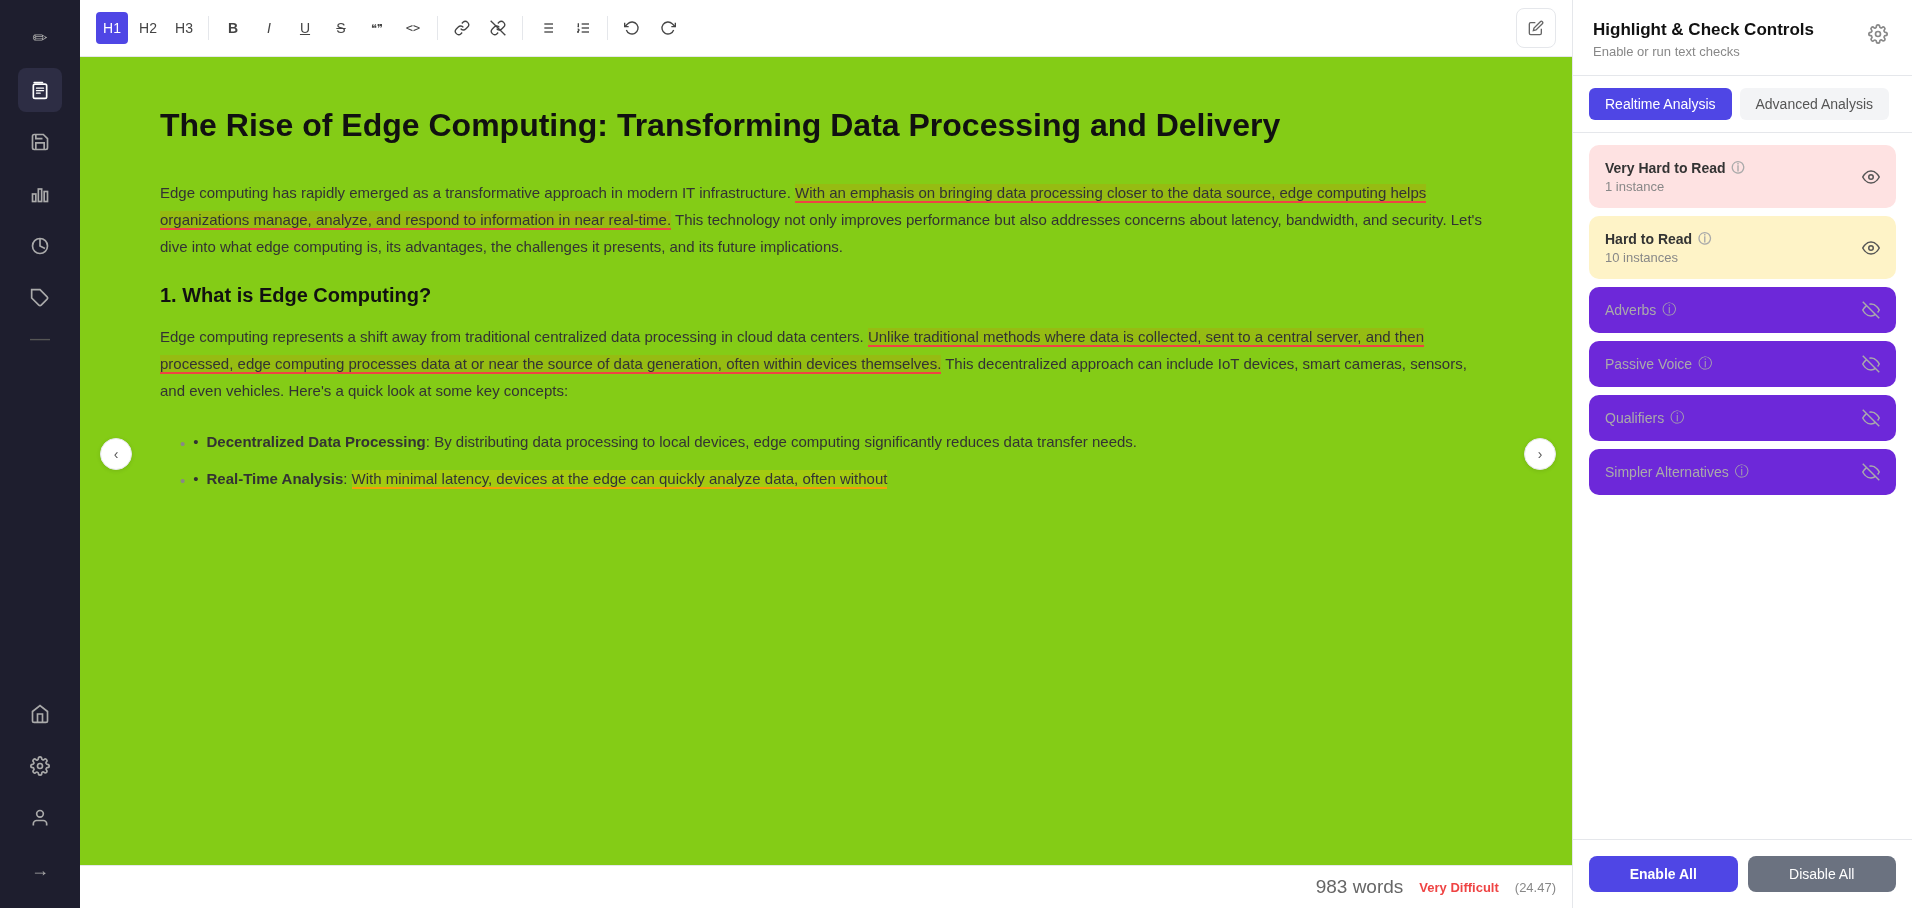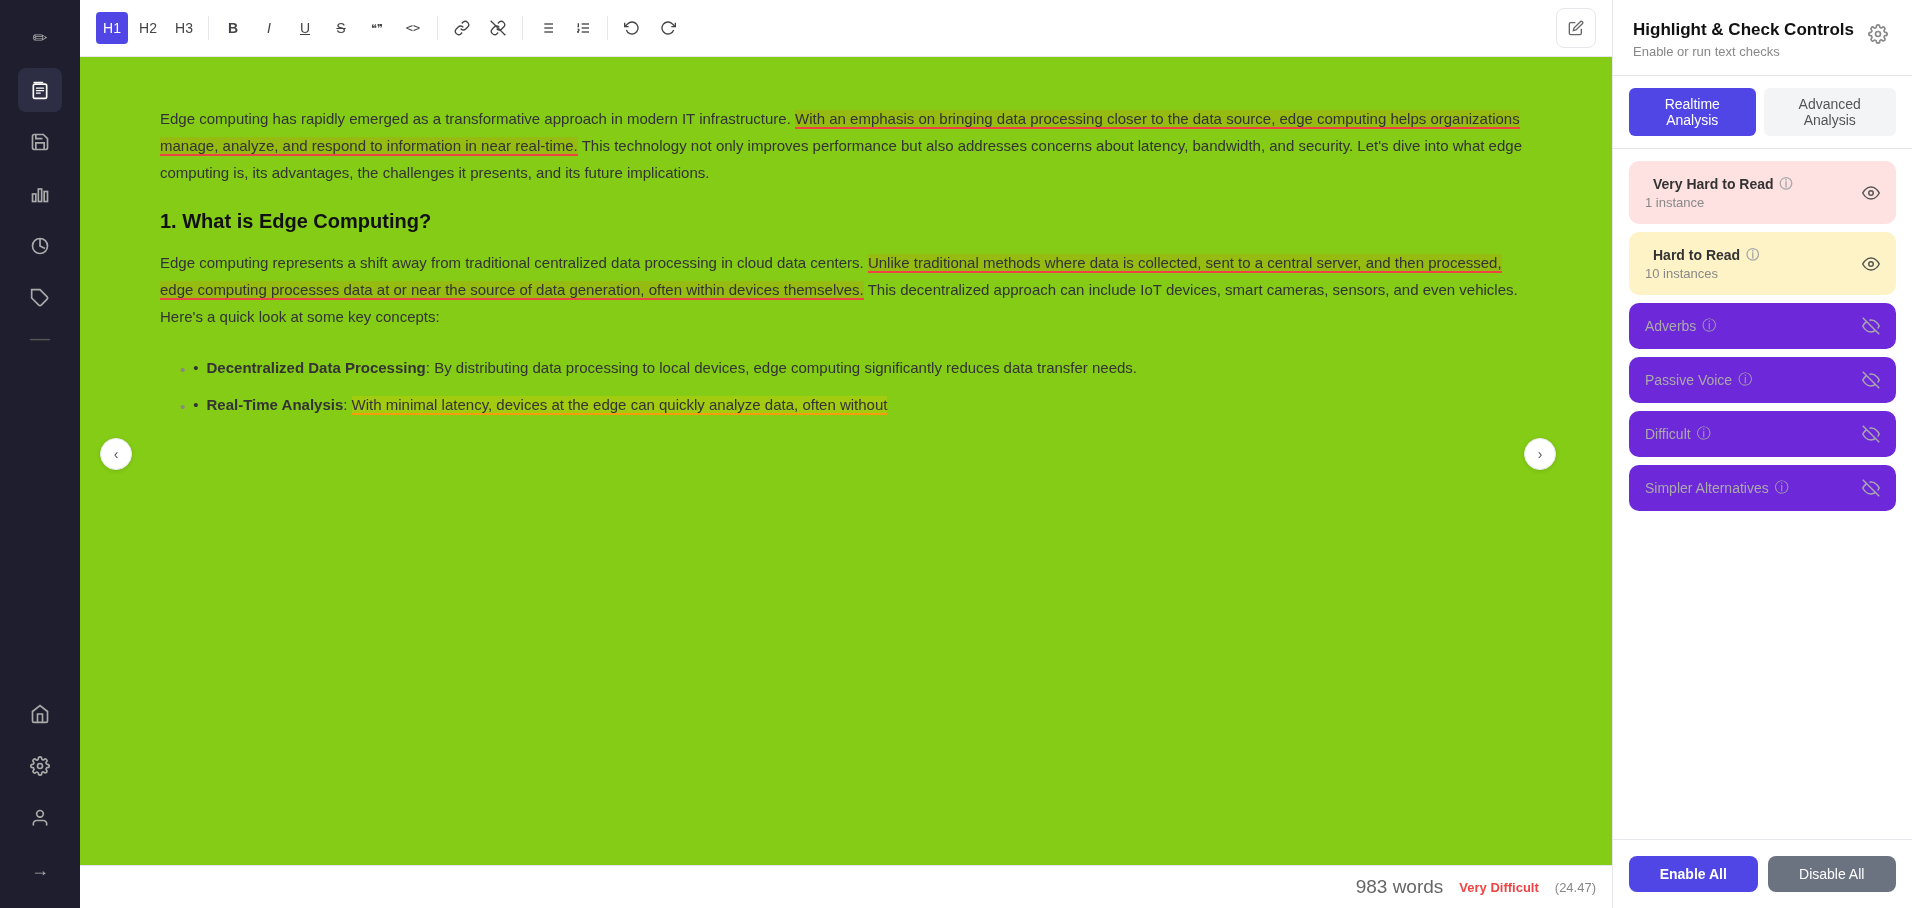--- a/index.html
+++ b/index.html
@@ -169,21 +169,21 @@
       color: #555;
       font-size: 14px;
       box-shadow: 0 1px 4px rgba(0,0,0,0.1);
       z-index: 10;
     }
     .nav-arrow-left { left: -16px; }
     .nav-arrow-right { right: -16px; }
 
     
     .right-panel {
-      width: 300px;
+      width: 340px;
       background: #fff;
       border-left: 1px solid #e5e7eb;
       display: flex;
       flex-direction: column;
       flex-shrink: 0;
     }
     .right-panel-header {
       padding: 20px 20px 16px;
       border-bottom: 1px solid #e5e7eb;
     }
@@ -236,21 +236,20 @@
     .check-item.active-orange { background: #fef3c7; }
     .check-item.inactive { background: #6d28d9; }
     .check-item-left {}
     .check-item-name {
       font-size: 14px;
       font-weight: 600;
       color: #333;
       display: flex;
       align-items: center;
       gap: 6px;
-      margin-left: 8px;
     }
     .check-item-name .info-icon {
       color: #aaa;
       font-size: 13px;
     }
     .check-item-count {
       font-size: 13px;
       color: #888;
       margin-top: 2px;
     }
@@ -441,20 +440,21 @@
         </svg>
     </button>
   </div>
 
   <div style="position:relative; flex:1; display:flex; flex-direction:column;">
     <div class="doc-content">
 
       <div class="nav-arrow nav-arrow-left" style="position:fixed; left:100px; top:50%;">‹</div>
       <div class="nav-arrow nav-arrow-right" style="position:fixed; right:356px; top:50%;">›</div>
 
+      <h1 class="doc-title">The Rise of Edge Computing: Transforming Data Processing and Delivery</h1>
 
       <p class="doc-paragraph">
         Edge computing has rapidly emerged as a transformative approach in modern IT infrastructure. <span class="highlight-orange">With an emphasis on bringing data processing closer to the data source, edge computing helps organizations manage, analyze, and respond to information in near real-time.</span> This technology not only improves performance but also addresses concerns about latency, bandwidth, and security. Let's dive into what edge computing is, its advantages, the challenges it presents, and its future implications.
       </p>
 
       <h2 class="doc-section-title">1. What is Edge Computing?</h2>
 
       <p class="doc-paragraph">
         Edge computing represents a shift away from traditional centralized data processing in cloud data centers. <span class="highlight-orange">Unlike traditional methods where data is collected, sent to a central server, and then processed, edge computing processes data at or near the source of data generation, often within devices themselves.</span> This decentralized approach can include IoT devices, smart cameras, sensors, and even vehicles. Here's a quick look at some key concepts:
       </p>
@@ -557,21 +557,21 @@
         <svg width="18" height="18" viewBox="0 0 24 24" fill="none" stroke="#aaa" stroke-width="2">
             <path d="M17.94 17.94A10.07 10.07 0 0112 20c-7 0-11-8-11-8a18.45 18.45 0 015.06-5.94"></path>
             <path d="M9.9 4.24A9.12 9.12 0 0112 4c7 0 11 8 11 8a18.5 18.5 0 01-2.16 3.19"></path>
             <line x1="1" y1="1" x2="23" y2="23"></line>
           </svg>
       </button>
     </div>
 
     <div class="check-item inactive">
       <div class="check-item-inactive-name">
-        <span>Difficult</span>
+        <span>Qualifiers</span>
         <span class="info-icon">ⓘ</span>
       </div>
       <button class="eye-icon-btn">
         <svg width="18" height="18" viewBox="0 0 24 24" fill="none" stroke="#aaa" stroke-width="2">
             <path d="M17.94 17.94A10.07 10.07 0 0112 20c-7 0-11-8-11-8a18.45 18.45 0 015.06-5.94"></path>
             <path d="M9.9 4.24A9.12 9.12 0 0112 4c7 0 11 8 11 8a18.5 18.5 0 01-2.16 3.19"></path>
             <line x1="1" y1="1" x2="23" y2="23"></line>
           </svg>
       </button>
     </div>

